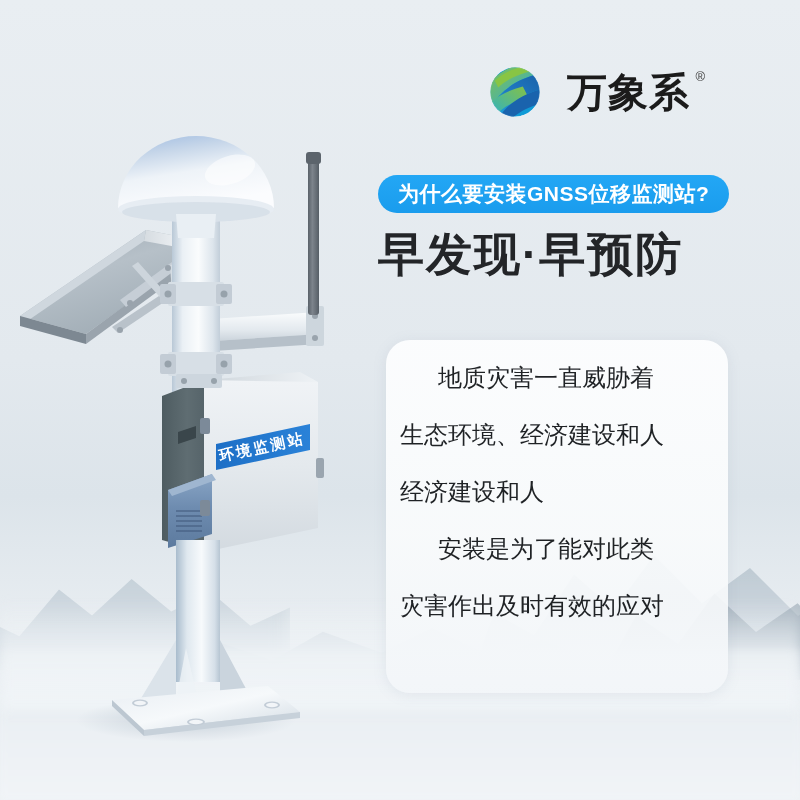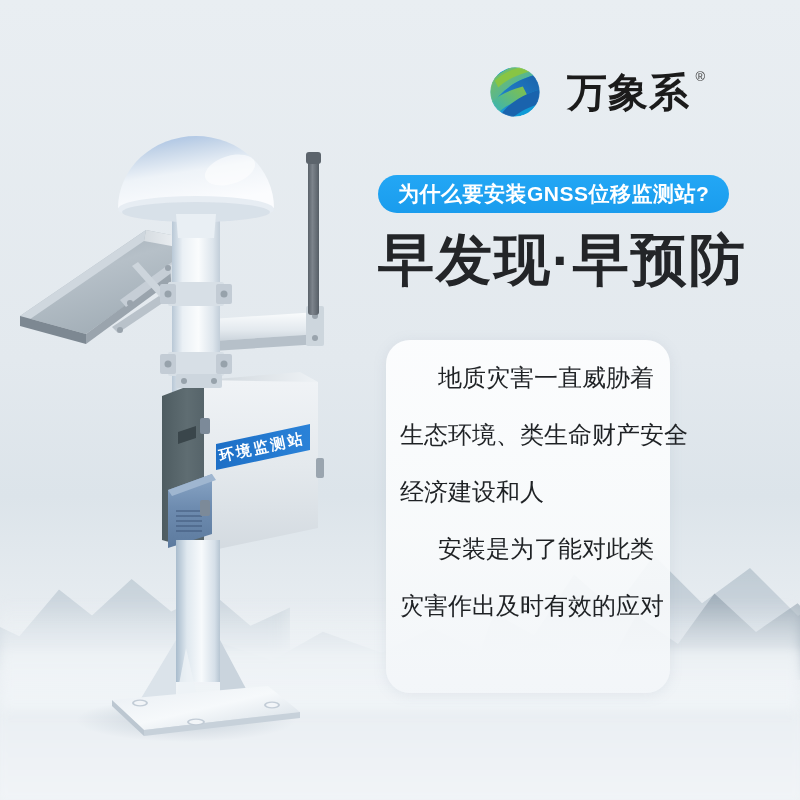--- a/index.html
+++ b/index.html
@@ -81,27 +81,27 @@
     height: 38px; padding: 0 20px;
     display: flex; align-items: center;
     background: linear-gradient(180deg, #23a7f5 0%, #1a9ced 100%);
     border-radius: 19px;
     color: #ffffff; font-size: 21px; font-weight: 700;
     letter-spacing: .5px; white-space: nowrap;
   }
 
   .headline {
     position: absolute; left: 378px; top: 228px;
-    font-size: 56px; font-weight: 700; color: #232528;
+    font-size: 46px; font-weight: 700; color: #232528;
     letter-spacing: 2px; white-space: nowrap; line-height: 1.15;
   }
 
   .text-panel {
     position: absolute; left: 386px; top: 340px;
-    width: 284px; height: 353px;
+    width: 342px; height: 353px;
     border-radius: 24px;
     background: linear-gradient(180deg, rgba(252,253,254,.97) 0%, rgba(249,251,252,.94) 55%, rgba(243,246,249,.88) 100%);
     box-shadow: 0 2px 14px rgba(120,140,160,.13);
     padding: 26px 14px 20px 14px;
     display: flex; flex-direction: column; justify-content: flex-start;
   }
   .panel-line {
     font-size: 24px; color: #1f2225; font-weight: 500;
     line-height: 1.0; margin-bottom: 33px; white-space: nowrap;
   }
@@ -351,19 +351,19 @@
       <span class="logo-reg">®</span>
     </div>
   </div>
 
   <div class="badge">为什么要安装GNSS位移监测站?</div>
 
   <div class="headline">早发现·早预防</div>
 
   <div class="text-panel">
     <div class="panel-line indent">地质灾害一直威胁着</div>
-    <div class="panel-line">生态环境、类生命财产安全</div>
+    <div class="panel-line">生态环境、经济建设和人</div>
     <div class="panel-line">经济建设和人</div>
     <div class="panel-line indent">安装是为了能对此类</div>
     <div class="panel-line">灾害作出及时有效的应对</div>
   </div>
 
 </div>
 
 </body></html>

